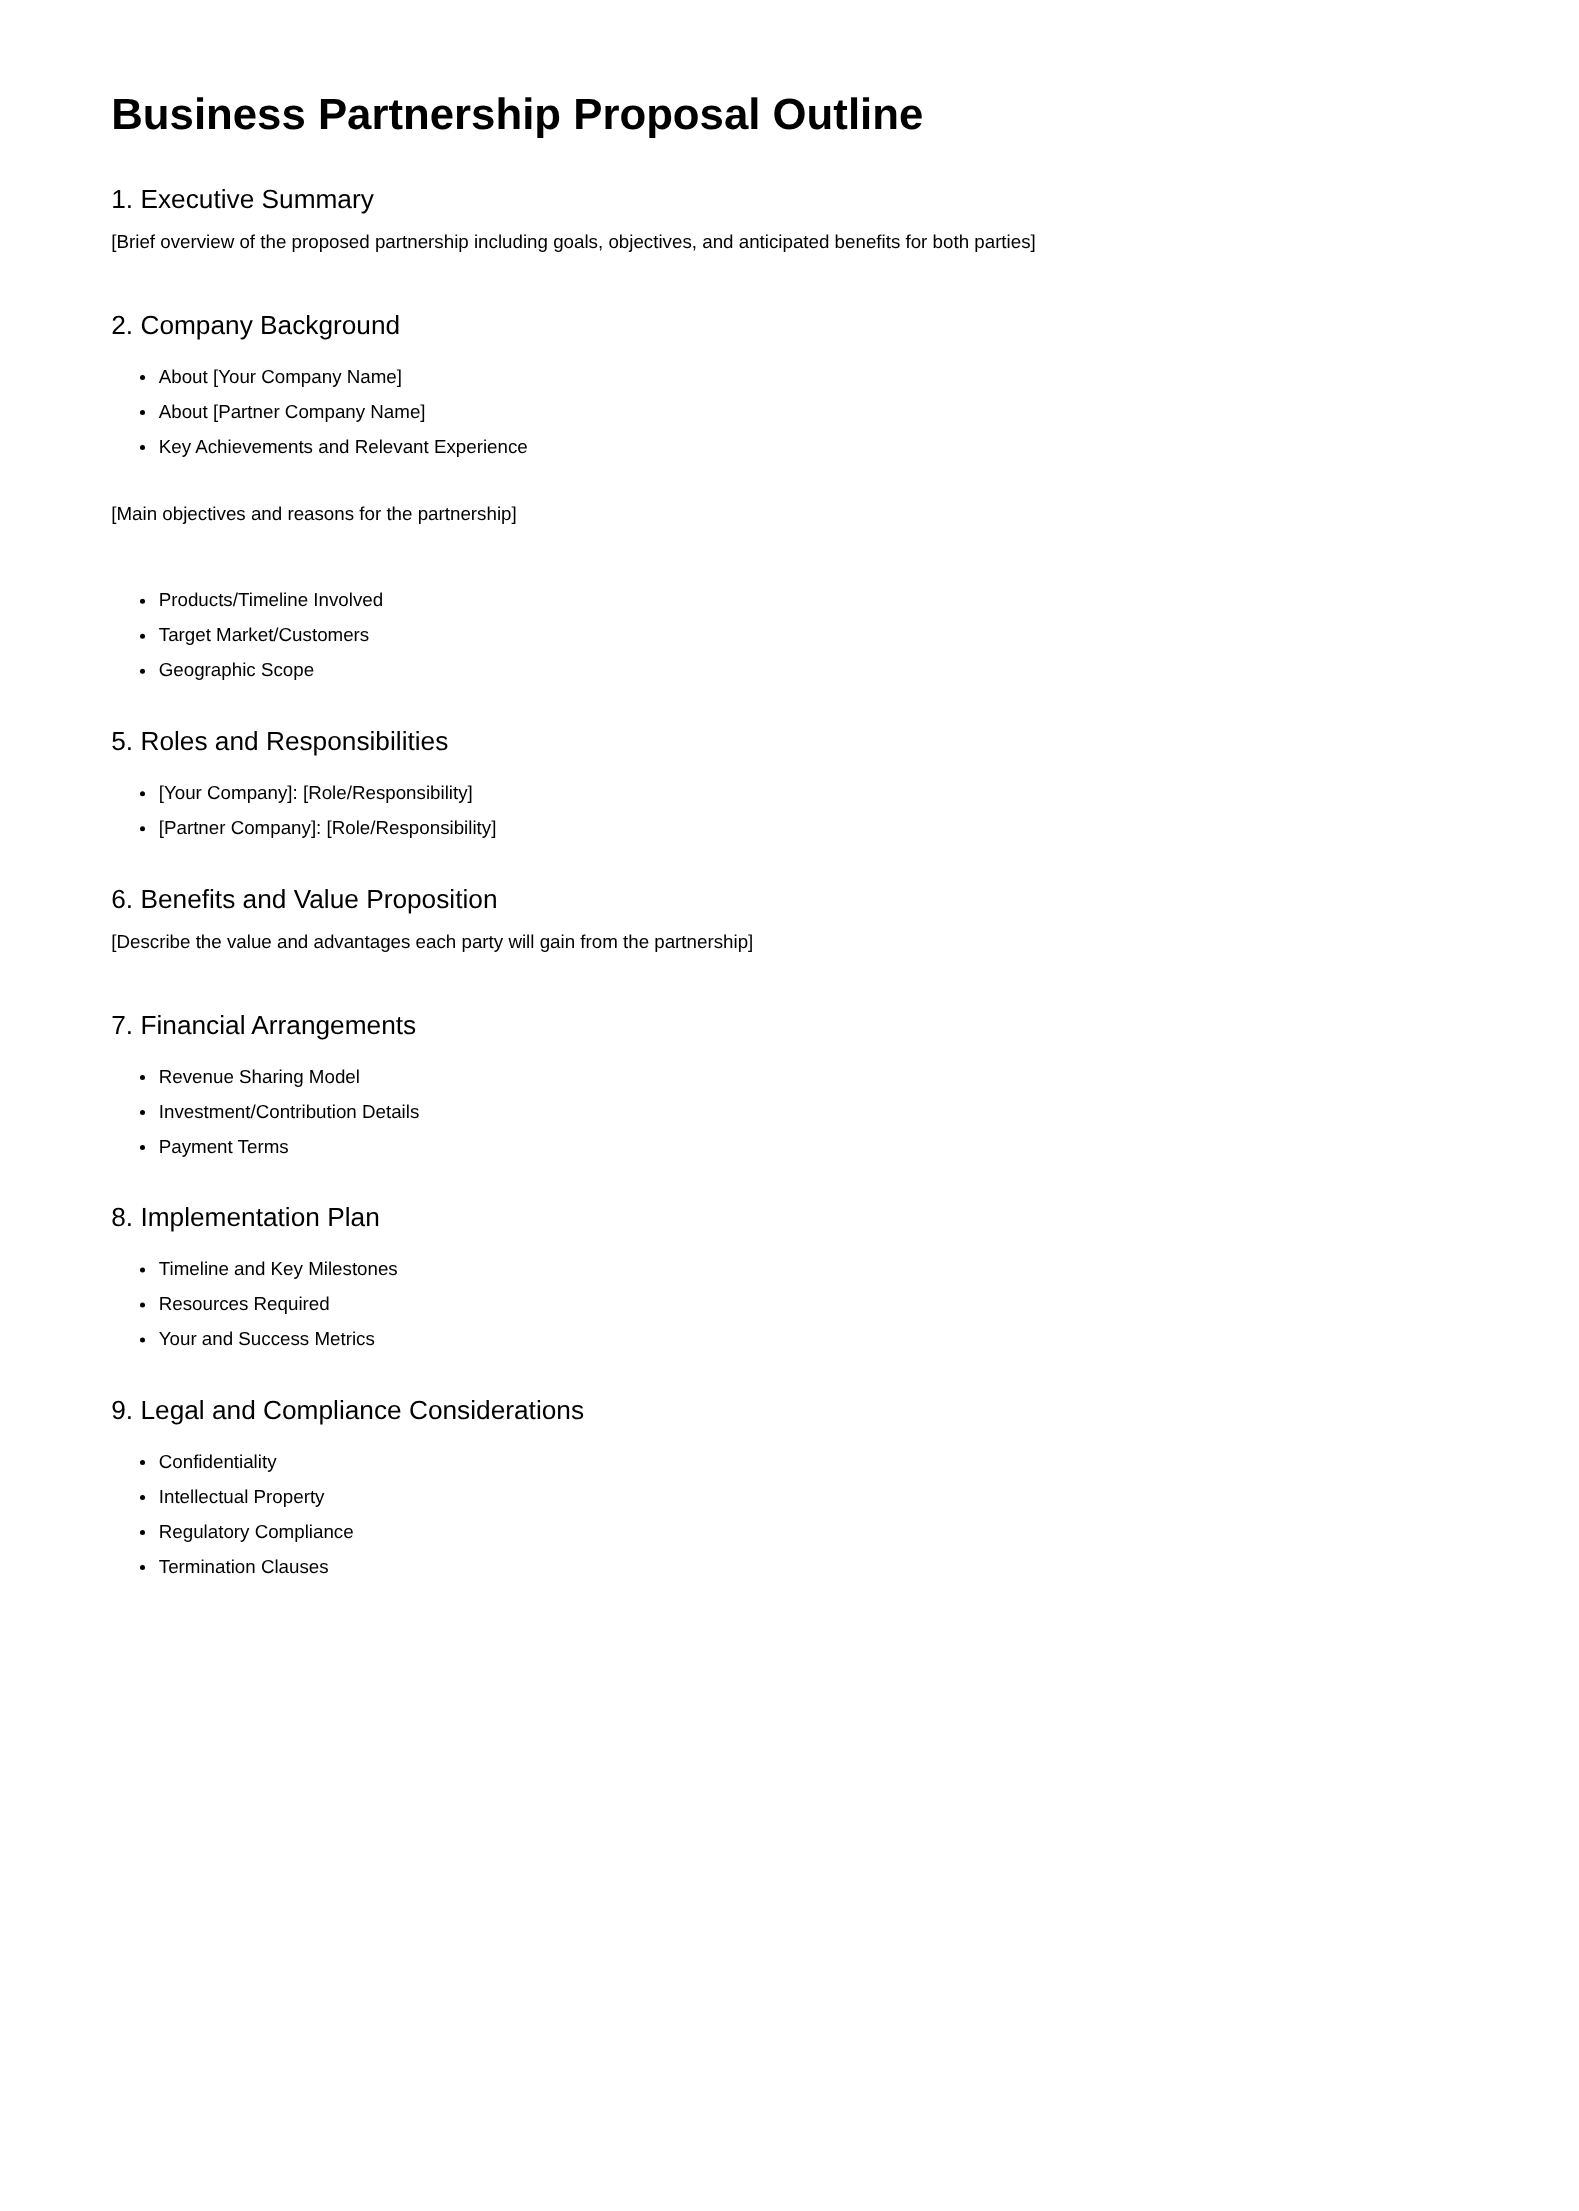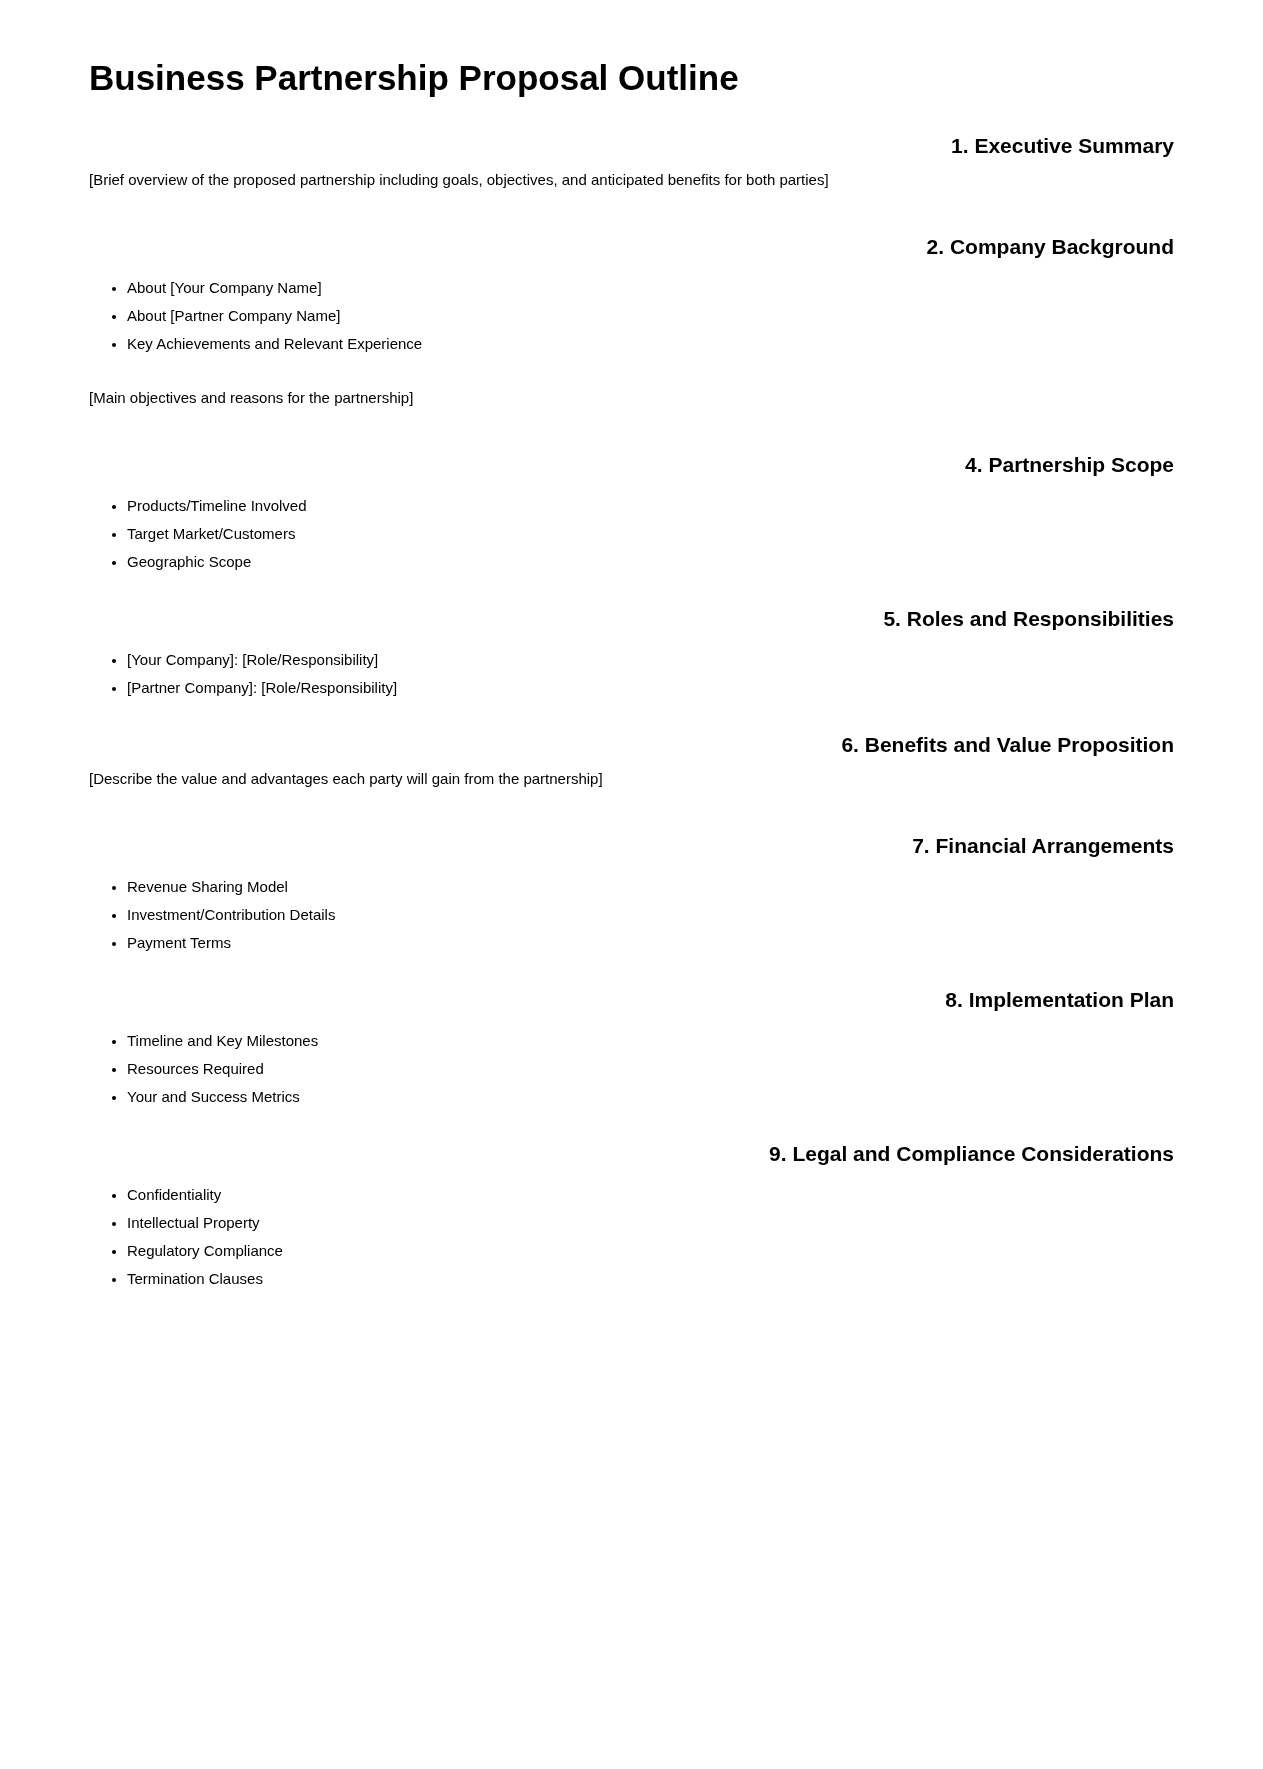--- a/index.html
+++ b/index.html
@@ -14,29 +14,28 @@
     overflow: hidden;
   }
   .content {
     height: 1246px;      
     overflow: hidden;
   }
   h1.doc-title {
     font-size: 35px;
     line-height: 40px;
     font-weight: bold;
-    margin: 0 0 36px 0;
+    margin: 14px 0 36px 0;
     letter-spacing: 0;
   }
   h2.sec-heading {
     font-size: 21px;
     line-height: 23px;
-    font-weight: bold;
+    font-weight: normal;
     margin: 0 0 14px 0;
-    text-align: right;
   }
   p.sec-para {
     font-size: 15px;
     line-height: 17px;
     margin: 0 0 47px 0;
   }
   ul.sec-list {
     margin: 16px 0 31px 0;
     padding: 0 0 0 38px;
     list-style: disc;
@@ -62,21 +61,20 @@
 
     <h2 class="sec-heading">2. Company Background</h2>
     <ul class="sec-list">
       <li>About [Your Company Name]</li>
       <li>About [Partner Company Name]</li>
       <li>Key Achievements and Relevant Experience</li>
     </ul>
 
     <p class="sec-para">[Main objectives and reasons for the partnership]</p>
 
-    <h2 class="sec-heading">4. Partnership Scope</h2>
     <ul class="sec-list">
       <li>Products/Timeline Involved</li>
       <li>Target Market/Customers</li>
       <li>Geographic Scope</li>
     </ul>
 
     <h2 class="sec-heading">5. Roles and Responsibilities</h2>
     <ul class="sec-list">
       <li>[Your Company]: [Role/Responsibility]</li>
       <li>[Partner Company]: [Role/Responsibility]</li>

